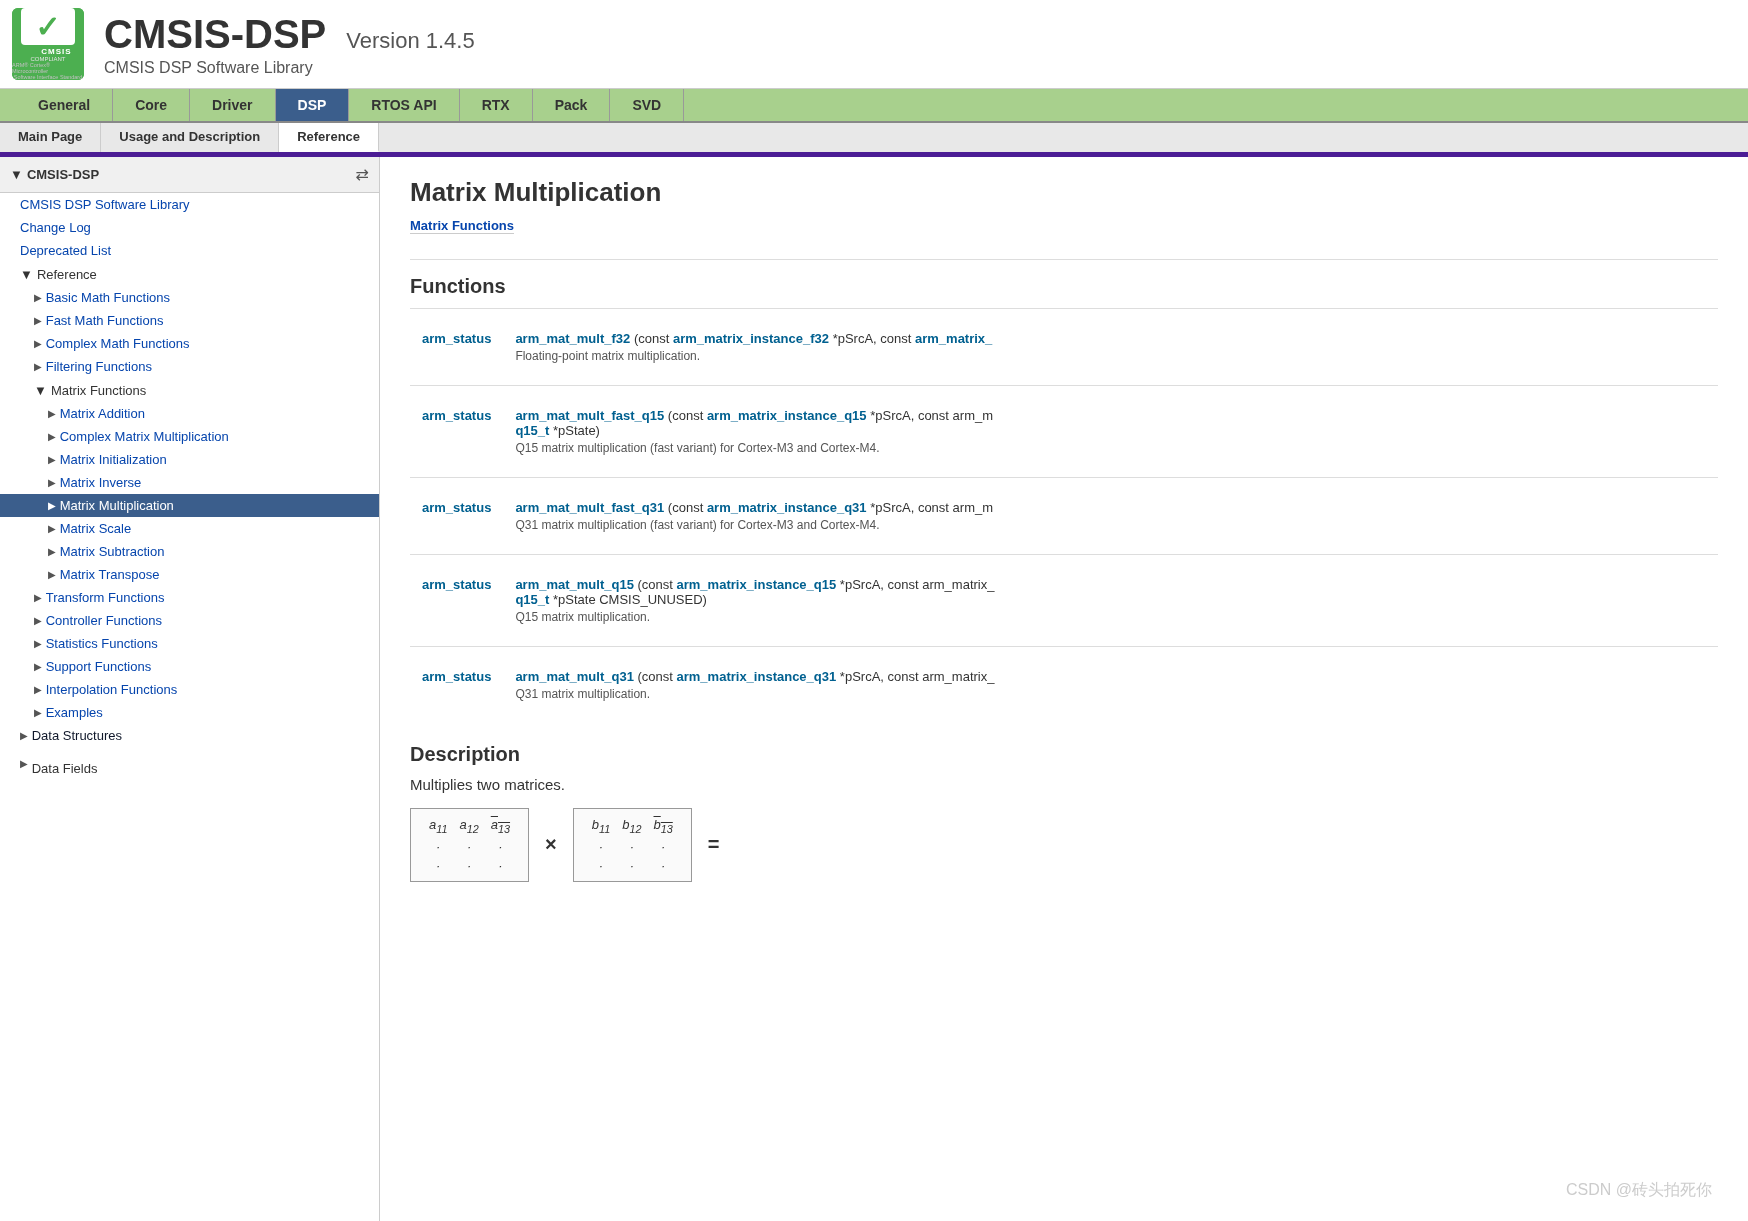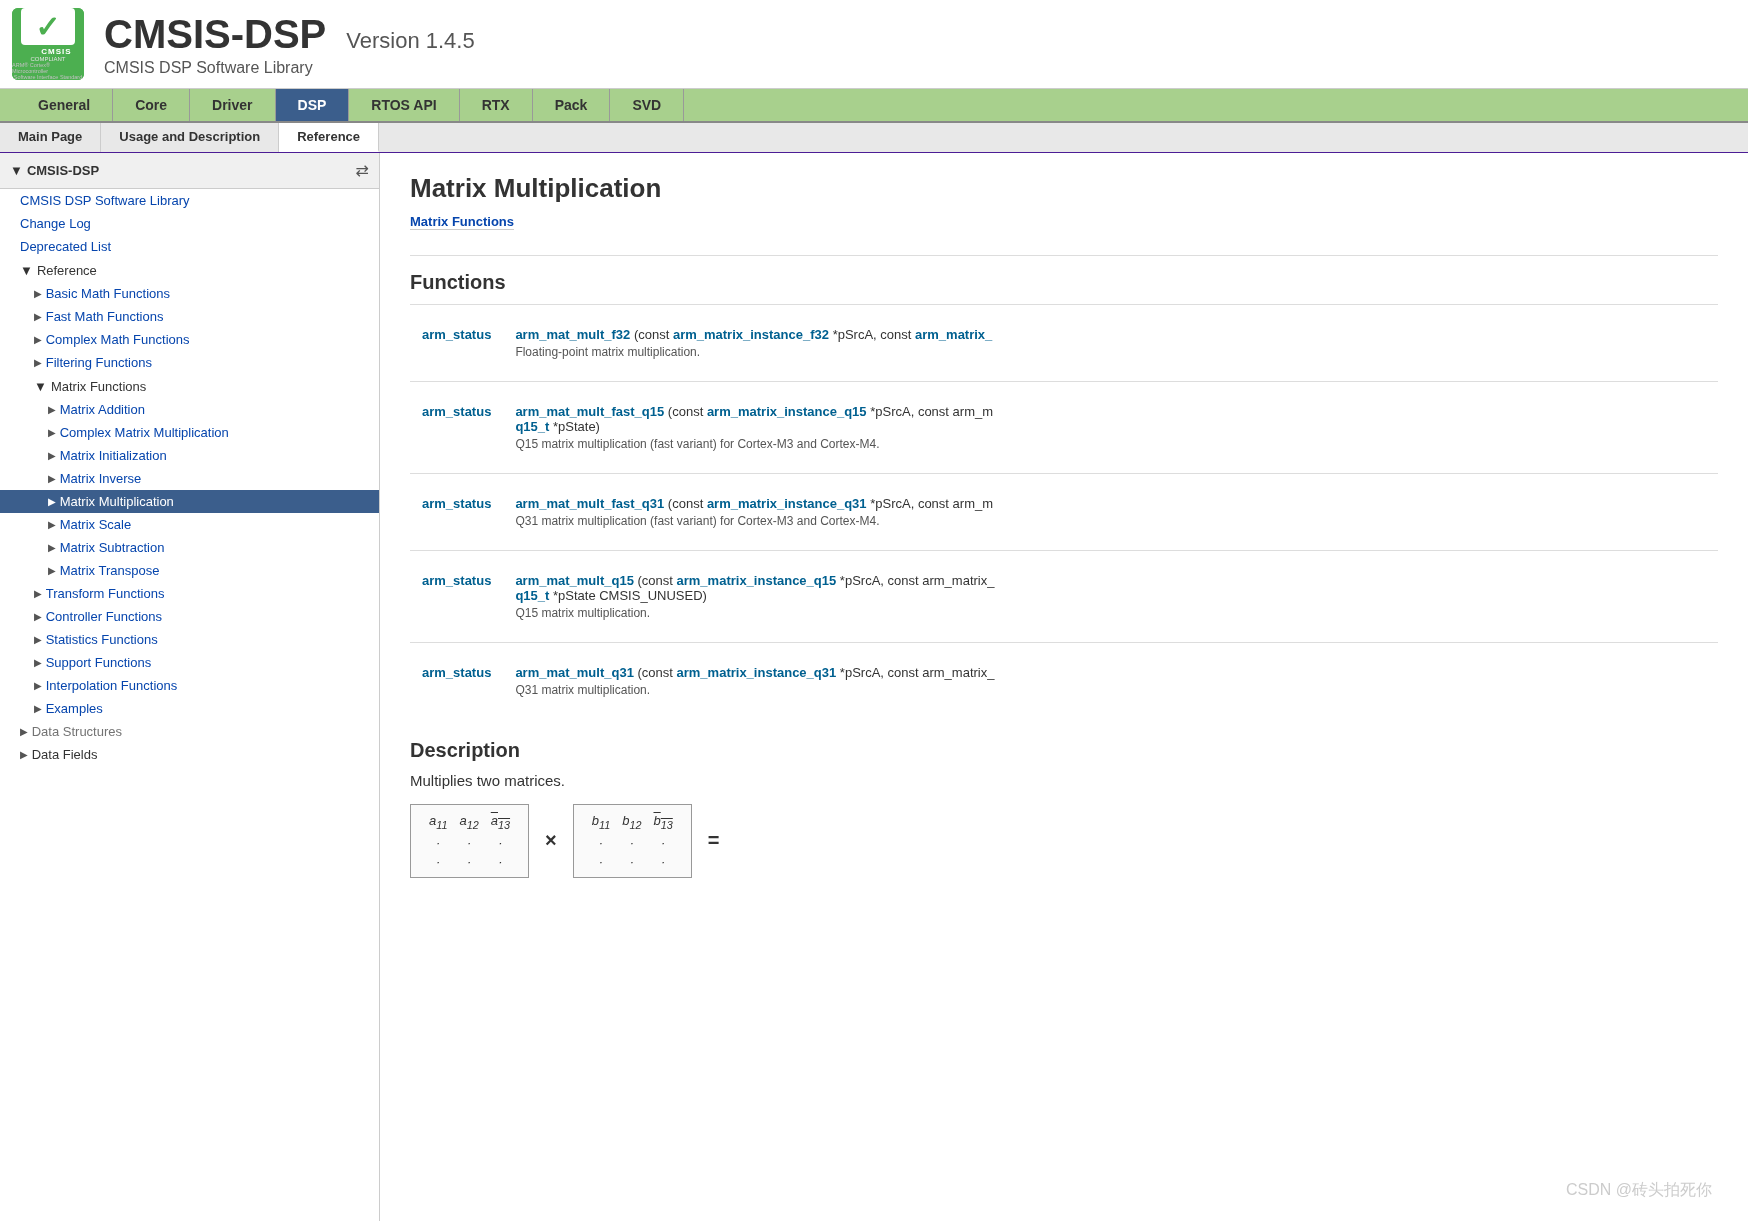--- a/index.html
+++ b/index.html
@@ -13,21 +13,21 @@
     .main-title { font-size: 40px; font-weight: bold; color: #333; }
     .version-text { font-size: 22px; color: #555; margin-left: 10px; }
     .subtitle { font-size: 16px; color: #555; margin-top: 2px; }
 
     
     .top-nav { display: flex; background: #a8d08d; border-bottom: 2px solid #888; padding-left: 16px; }
     .top-nav-item { padding: 8px 22px; font-size: 14px; font-weight: bold; color: #333; cursor: pointer; border-right: 1px solid #999; }
     .top-nav-item.active { background: #3b5e8c; color: #fff; }
 
     
-    .sec-nav { display: flex; background: #e8e8e8; border-bottom: 1px solid #4c1d95; }
+    .sec-nav { display: flex; background: #e8e8e8; border-bottom: 5px solid #4c1d95; }
     .sec-nav-item { padding: 6px 18px; font-size: 13px; font-weight: bold; color: #333; cursor: pointer; border-right: 1px solid #ccc; }
     .sec-nav-item.active { background: #fff; border-bottom: 2px solid #fff; }
 
     
     .layout { display: flex; height: calc(100vh - 130px); }
 
     
     .sidebar { width: 380px; min-width: 380px; border-right: 1px solid #ccc; overflow-y: auto; background: #fff; font-size: 13px; }
     .sidebar-header { display: flex; align-items: center; justify-content: space-between; padding: 8px 10px; background: #f0f0f0; border-bottom: 1px solid #ccc; }
     .sidebar-header-title { font-weight: bold; color: #333; display: flex; align-items: center; gap: 4px; }
@@ -216,25 +216,25 @@
       <span style="color:#555;font-size:10px;">▶</span>
       <span class="tree-label">Interpolation Functions</span>
     </div>
     <div class="tree-item indent2">
       <span style="color:#555;font-size:10px;">▶</span>
       <span class="tree-label">Examples</span>
     </div>
 
     <div class="tree-item indent1">
       <span style="color:#555;font-size:10px;">▶</span>
-      <span style="color:#737373;">Data Structures</span>
-    </div>
-    <div class="tree-item indent1">
-      <span style="color:#555;font-size:10px;">▶</span>
-      <span style="color:#333;">Data Fields</span>
+      <span style="color:#0f172a;">Data Structures</span>
+    </div>
+    <div class="tree-item indent1">
+      <span style="color:#555;font-size:10px;">▶</span>
+      <span style="color:#333;margin-top:10px;">Data Fields</span>
     </div>
   </div>
 
   <div class="main-content">
     <h1 class="page-title">Matrix Multiplication</h1>
     <a class="breadcrumb-link" href="#">Matrix Functions</a>
     <hr class="section-divider">
 
     <h2 class="section-heading">Functions</h2>
 

